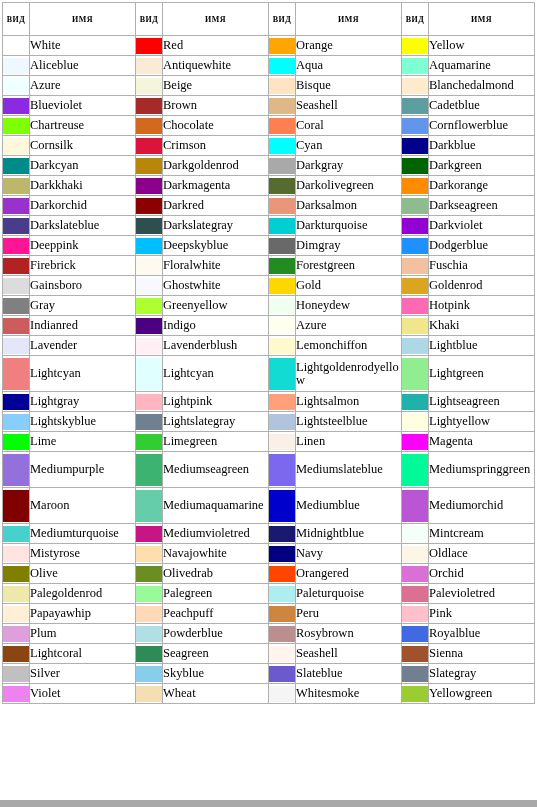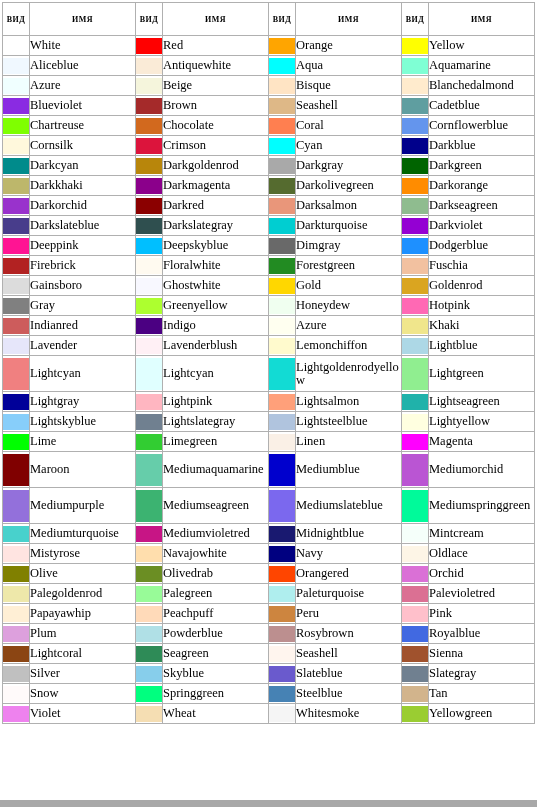--- a/index.html
+++ b/index.html
@@ -442,54 +442,54 @@
           <span class="sw" style="background: rgb(250, 240, 230);"></span>
         </td>
         <td class="name-cell">Linen</td>
         <td class="swatch-cell">
           <span class="sw" style="background: rgb(255, 0, 255);"></span>
         </td>
         <td class="name-cell">Magenta</td>
       </tr>
       <tr class="row tall">
         <td class="swatch-cell">
+          <span class="sw" style="background: rgb(147, 112, 219);"></span>
+        </td>
+        <td class="name-cell">Mediumpurple</td>
+        <td class="swatch-cell">
+          <span class="sw" style="background: rgb(60, 179, 113);"></span>
+        </td>
+        <td class="name-cell">Mediumseagreen</td>
+        <td class="swatch-cell">
+          <span class="sw" style="background: rgb(123, 104, 238);"></span>
+        </td>
+        <td class="name-cell">Mediumslateblue</td>
+        <td class="swatch-cell">
+          <span class="sw" style="background: rgb(0, 250, 154);"></span>
+        </td>
+        <td class="name-cell">Mediumspringgreen</td>
+      </tr>
+      <tr class="row tall">
+        <td class="swatch-cell">
           <span class="sw" style="background: rgb(128, 0, 0);"></span>
         </td>
         <td class="name-cell">Maroon</td>
         <td class="swatch-cell">
           <span class="sw" style="background: rgb(102, 205, 170);"></span>
         </td>
         <td class="name-cell">Mediumaquamarine</td>
         <td class="swatch-cell">
           <span class="sw" style="background: rgb(0, 0, 205);"></span>
         </td>
         <td class="name-cell">Mediumblue</td>
         <td class="swatch-cell">
           <span class="sw" style="background: rgb(186, 85, 211);"></span>
         </td>
         <td class="name-cell">Mediumorchid</td>
       </tr>
-      <tr class="row tall">
-        <td class="swatch-cell">
-          <span class="sw" style="background: rgb(147, 112, 219);"></span>
-        </td>
-        <td class="name-cell">Mediumpurple</td>
-        <td class="swatch-cell">
-          <span class="sw" style="background: rgb(60, 179, 113);"></span>
-        </td>
-        <td class="name-cell">Mediumseagreen</td>
-        <td class="swatch-cell">
-          <span class="sw" style="background: rgb(123, 104, 238);"></span>
-        </td>
-        <td class="name-cell">Mediumslateblue</td>
-        <td class="swatch-cell">
-          <span class="sw" style="background: rgb(0, 250, 154);"></span>
-        </td>
-        <td class="name-cell">Mediumspringgreen</td>
-      </tr>
       <tr class="row">
         <td class="swatch-cell">
           <span class="sw" style="background: rgb(72, 209, 204);"></span>
         </td>
         <td class="name-cell">Mediumturquoise</td>
         <td class="swatch-cell">
           <span class="sw" style="background: rgb(199, 21, 133);"></span>
         </td>
         <td class="name-cell">Mediumvioletred</td>
         <td class="swatch-cell">
@@ -619,38 +619,20 @@
         </td>
         <td class="name-cell">Skyblue</td>
         <td class="swatch-cell">
           <span class="sw" style="background: rgb(106, 90, 205);"></span>
         </td>
         <td class="name-cell">Slateblue</td>
         <td class="swatch-cell">
           <span class="sw" style="background: rgb(112, 128, 144);"></span>
         </td>
         <td class="name-cell">Slategray</td>
-      </tr>
-      <tr class="row">
-        <td class="swatch-cell">
-          <span class="sw" style="background: rgb(255, 250, 250);"></span>
-        </td>
-        <td class="name-cell">Snow</td>
-        <td class="swatch-cell">
-          <span class="sw" style="background: rgb(0, 255, 127);"></span>
-        </td>
-        <td class="name-cell">Springgreen</td>
-        <td class="swatch-cell">
-          <span class="sw" style="background: rgb(70, 130, 180);"></span>
-        </td>
-        <td class="name-cell">Steelblue</td>
-        <td class="swatch-cell">
-          <span class="sw" style="background: rgb(210, 180, 140);"></span>
-        </td>
-        <td class="name-cell">Tan</td>
       </tr>
       <tr class="row">
         <td class="swatch-cell">
           <span class="sw" style="background: rgb(238, 130, 238);"></span>
         </td>
         <td class="name-cell">Violet</td>
         <td class="swatch-cell">
           <span class="sw" style="background: rgb(245, 222, 179);"></span>
         </td>
         <td class="name-cell">Wheat</td>

